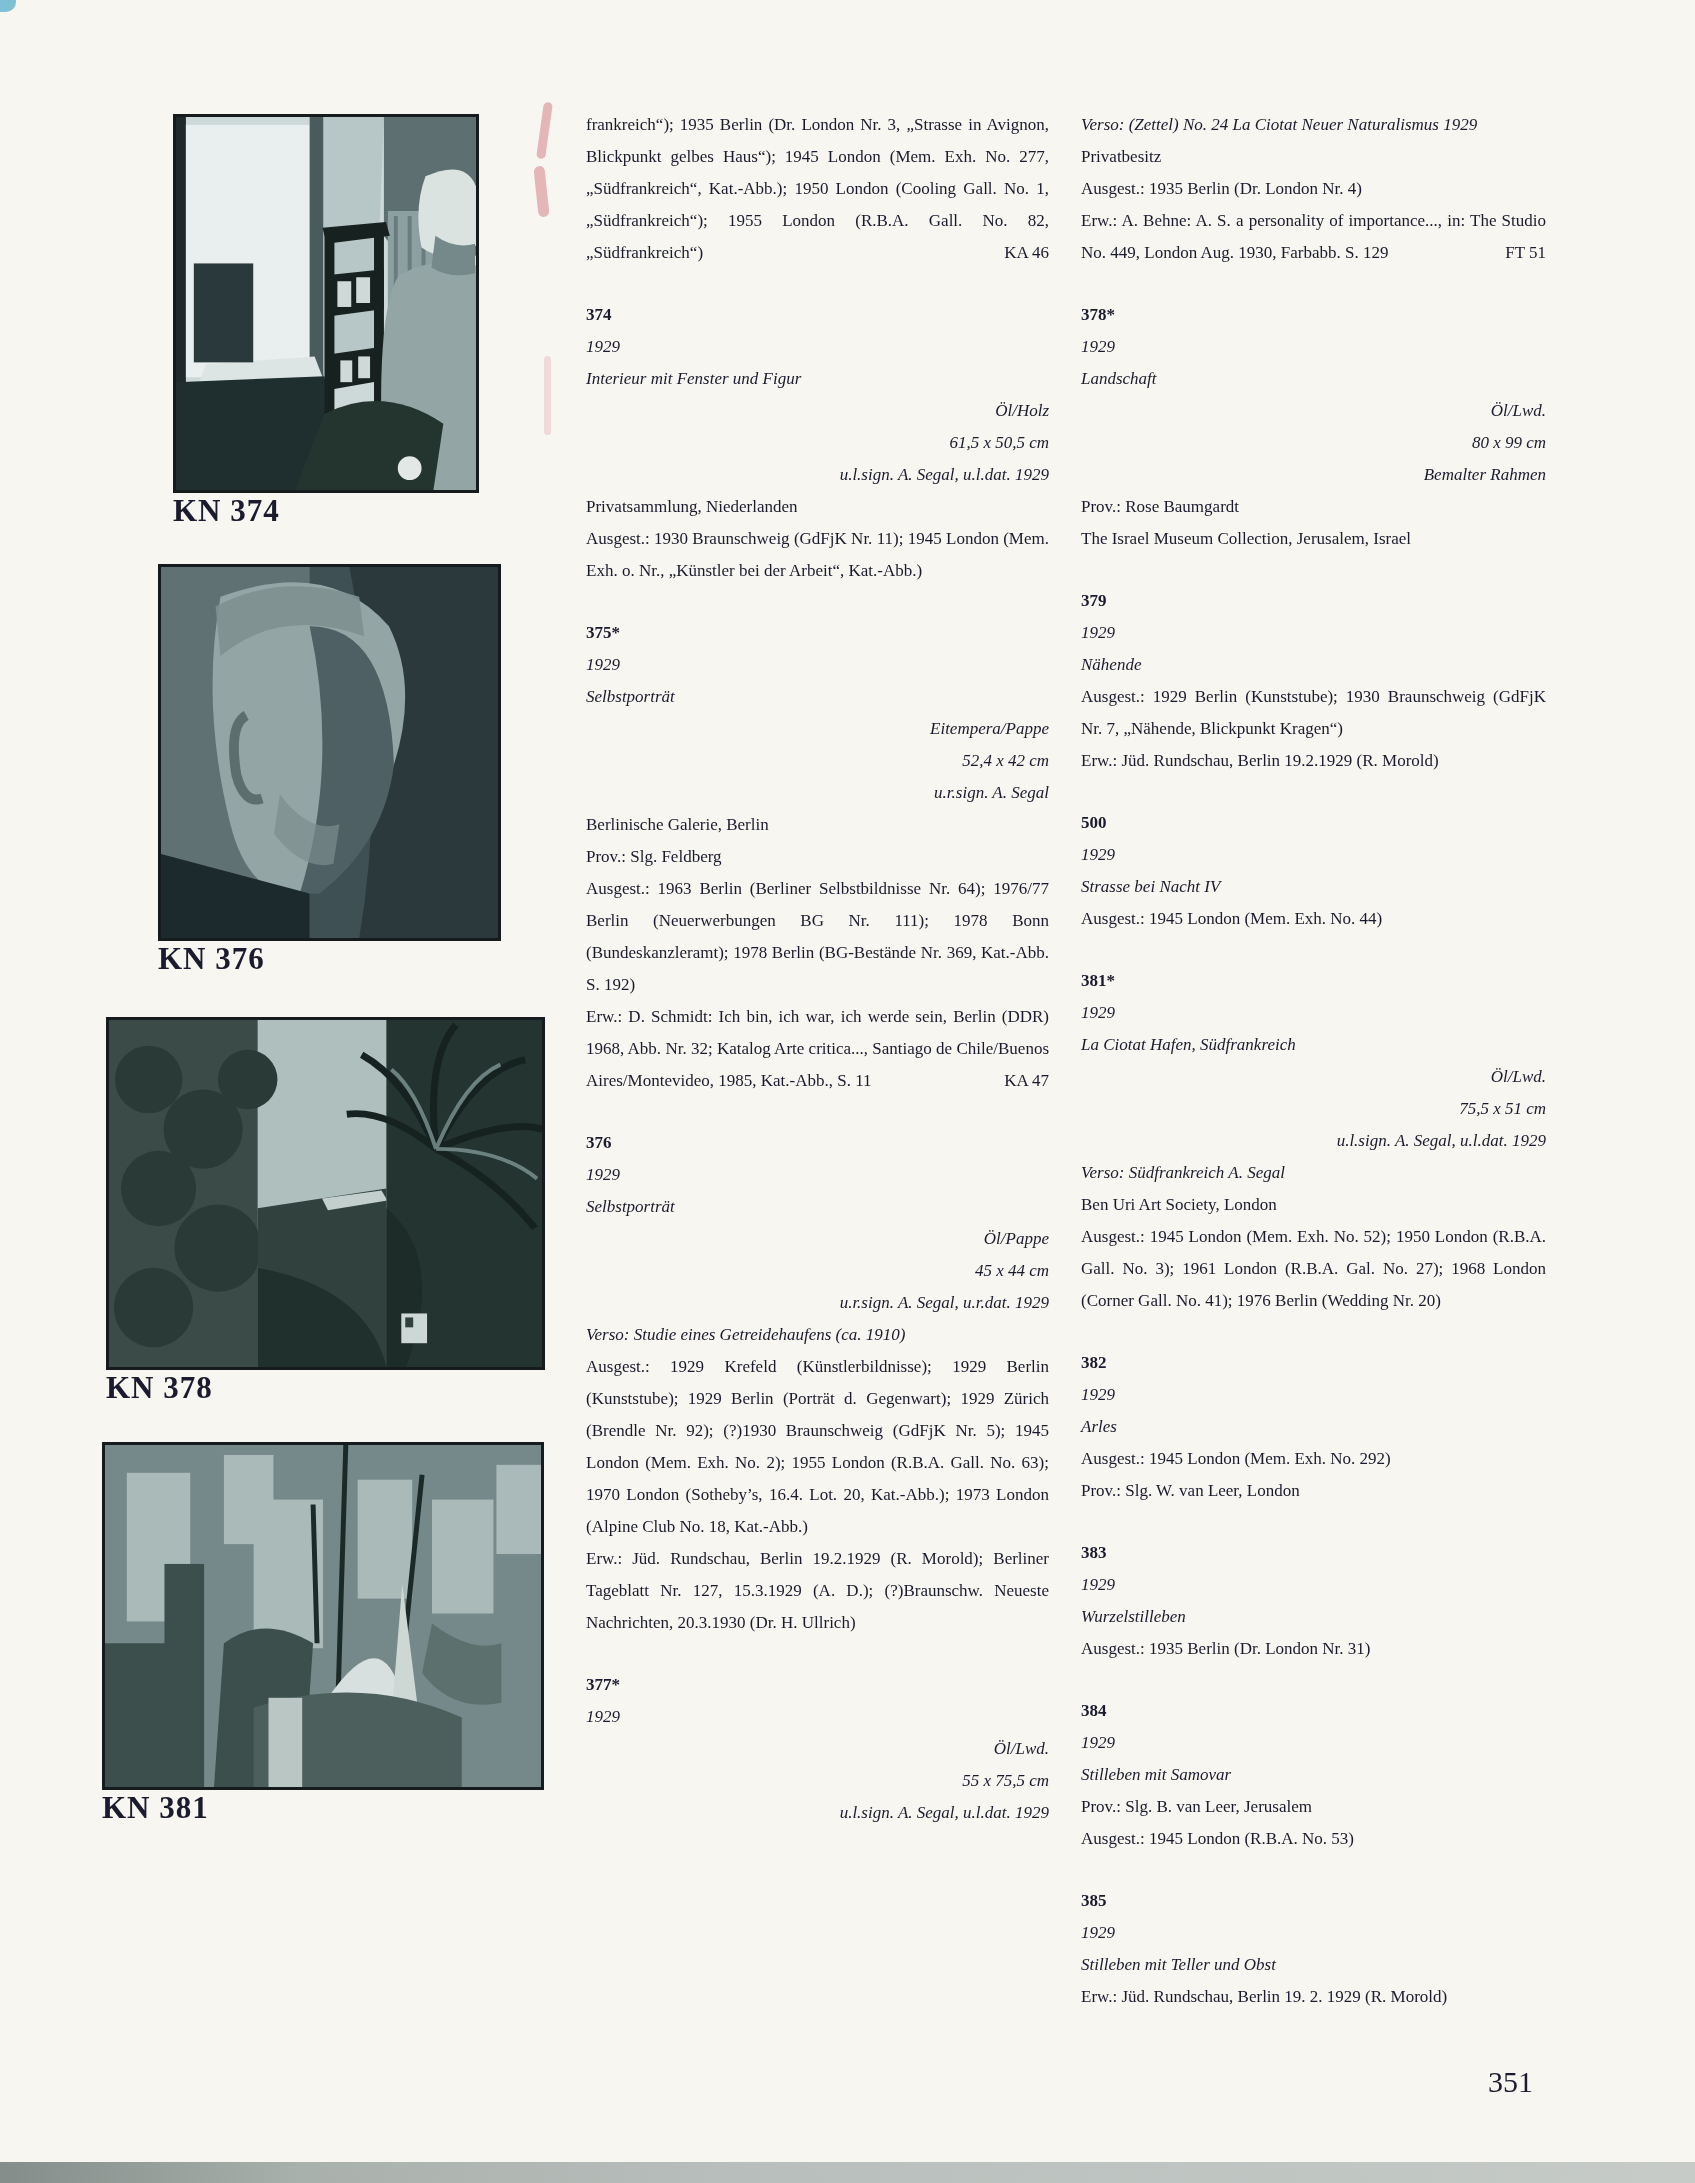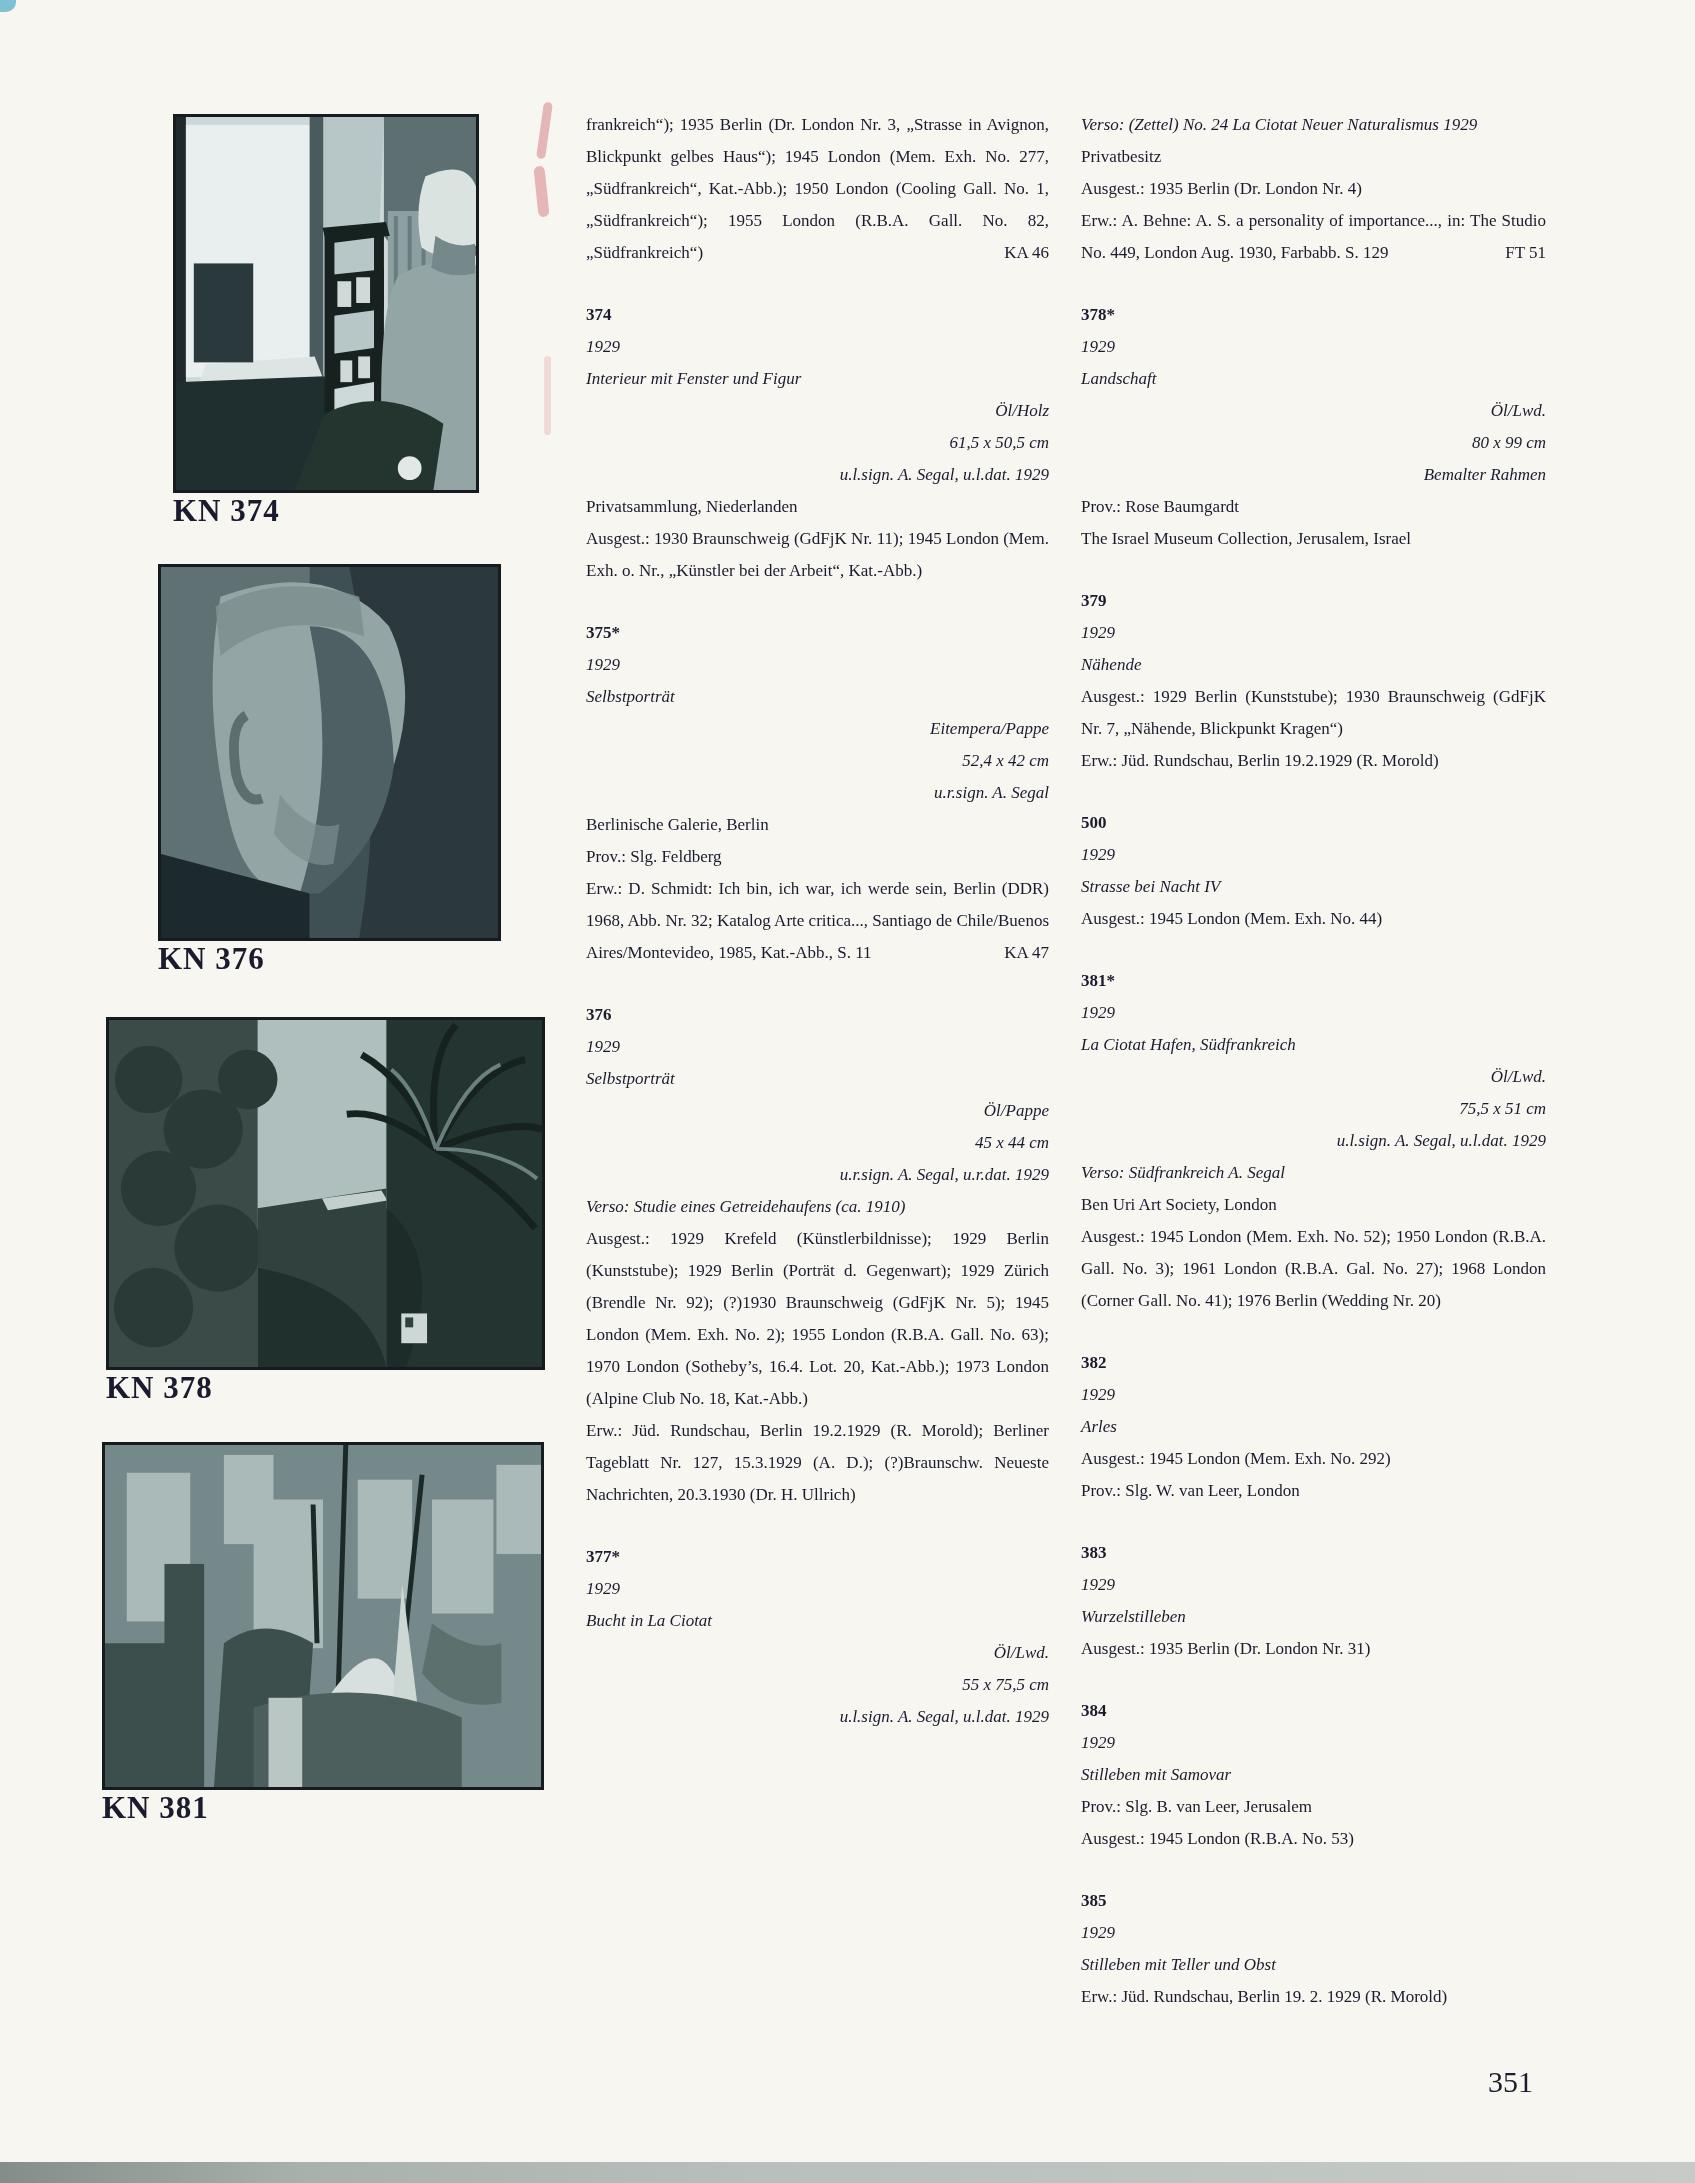--- a/index.html
+++ b/index.html
@@ -192,41 +192,41 @@
         <div class="entry-head">
           <span class="entry-num">375*</span>
           <span class="entry-year">1929</span>
         </div>
         <div class="entry-title">Selbstporträt</div>
         <div class="tech-line">Eitempera/Pappe</div>
         <div class="tech-line">52,4 x 42 cm</div>
         <div class="tech-line">u.r.sign. A. Segal</div>
         <p class="para">Berlinische Galerie, Berlin</p>
         <p class="para">Prov.: Slg. Feldberg</p>
+        <p class="para">Ausgest.: 1963 Berlin (Berliner Selbstbildnisse Nr. 64); 1976/77 Berlin (Neuerwerbungen BG Nr. 111); 1978 Bonn (Bundeskanzleramt); 1978 Berlin (BG-Bestände Nr. 369, Kat.-Abb. S. 192)</p>
         <p class="para">Erw.: D. Schmidt: Ich bin, ich war, ich werde sein, Berlin (DDR) 1968, Abb. Nr. 32; Katalog Arte critica..., Santiago de Chile/Buenos Aires/Montevideo, 1985, Kat.-Abb., S. 11<span class="ref-code">KA 47</span></p>
       </section>
       <section class="block">
         <div class="entry-head">
           <span class="entry-num">376</span>
           <span class="entry-year">1929</span>
         </div>
         <div class="entry-title">Selbstporträt</div>
         <div class="tech-line">Öl/Pappe</div>
         <div class="tech-line">45 x 44 cm</div>
         <div class="tech-line">u.r.sign. A. Segal, u.r.dat. 1929</div>
         <div class="verso-line">Verso: Studie eines Getreidehaufens (ca. 1910)</div>
         <p class="para">Ausgest.: 1929 Krefeld (Künstlerbildnisse); 1929 Berlin (Kunststube); 1929 Berlin (Porträt d. Gegenwart); 1929 Zürich (Brendle Nr. 92); (?)1930 Braunschweig (GdFjK Nr. 5); 1945 London (Mem. Exh. No. 2); 1955 London (R.B.A. Gall. No. 63); 1970 London (Sotheby’s, 16.4. Lot. 20, Kat.-Abb.); 1973 London (Alpine Club No. 18, Kat.-Abb.)</p>
         <p class="para">Erw.: Jüd. Rundschau, Berlin 19.2.1929 (R. Morold); Berliner Tageblatt Nr. 127, 15.3.1929 (A. D.); (?)Braunschw. Neueste Nachrichten, 20.3.1930 (Dr. H. Ullrich)</p>
       </section>
       <section class="block">
         <div class="entry-head">
           <span class="entry-num">377*</span>
           <span class="entry-year">1929</span>
         </div>
-        <div class="entry-title">Bucht in La Ciotat</div>
         <div class="tech-line">Öl/Lwd.</div>
         <div class="tech-line">55 x 75,5 cm</div>
         <div class="tech-line">u.l.sign. A. Segal, u.l.dat. 1929</div>
       </section>
     </div>
   <div class="col col-right">
       <section class="block">
         <div class="verso-line">Verso: (Zettel) No. 24 La Ciotat Neuer Naturalismus 1929</div>
         <p class="para">Privatbesitz</p>
         <p class="para">Ausgest.: 1935 Berlin (Dr. London Nr. 4)</p>

